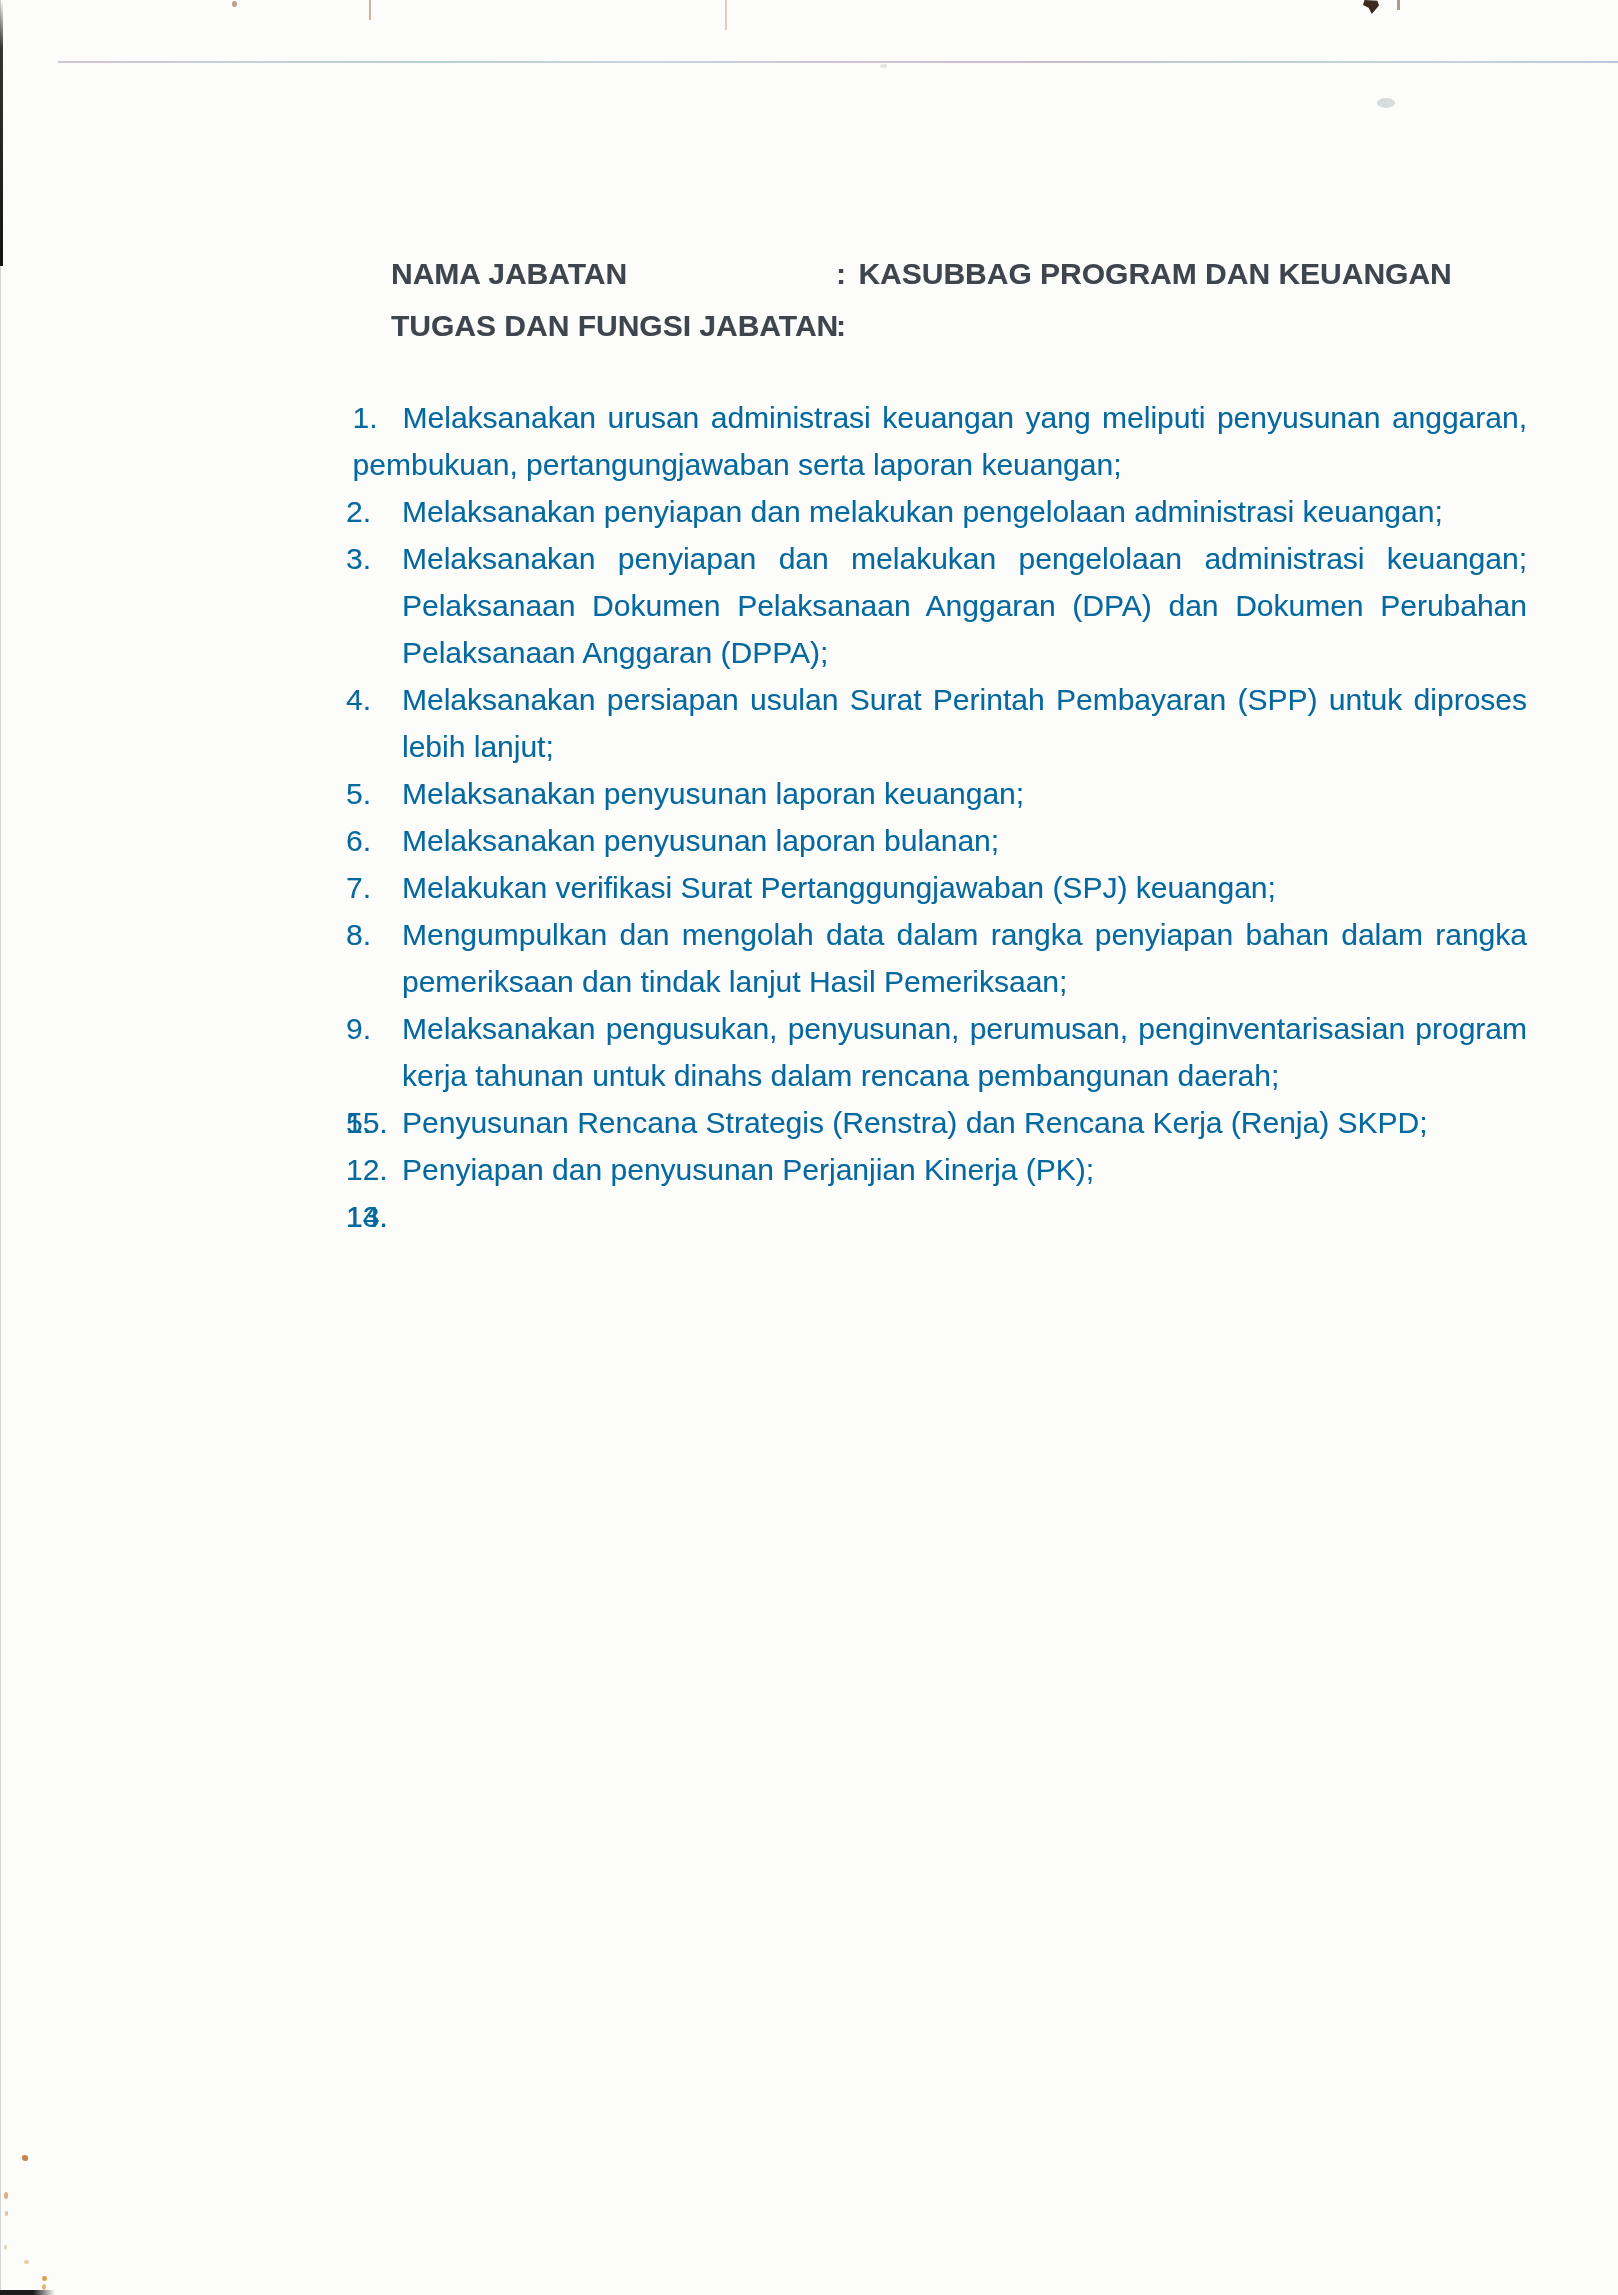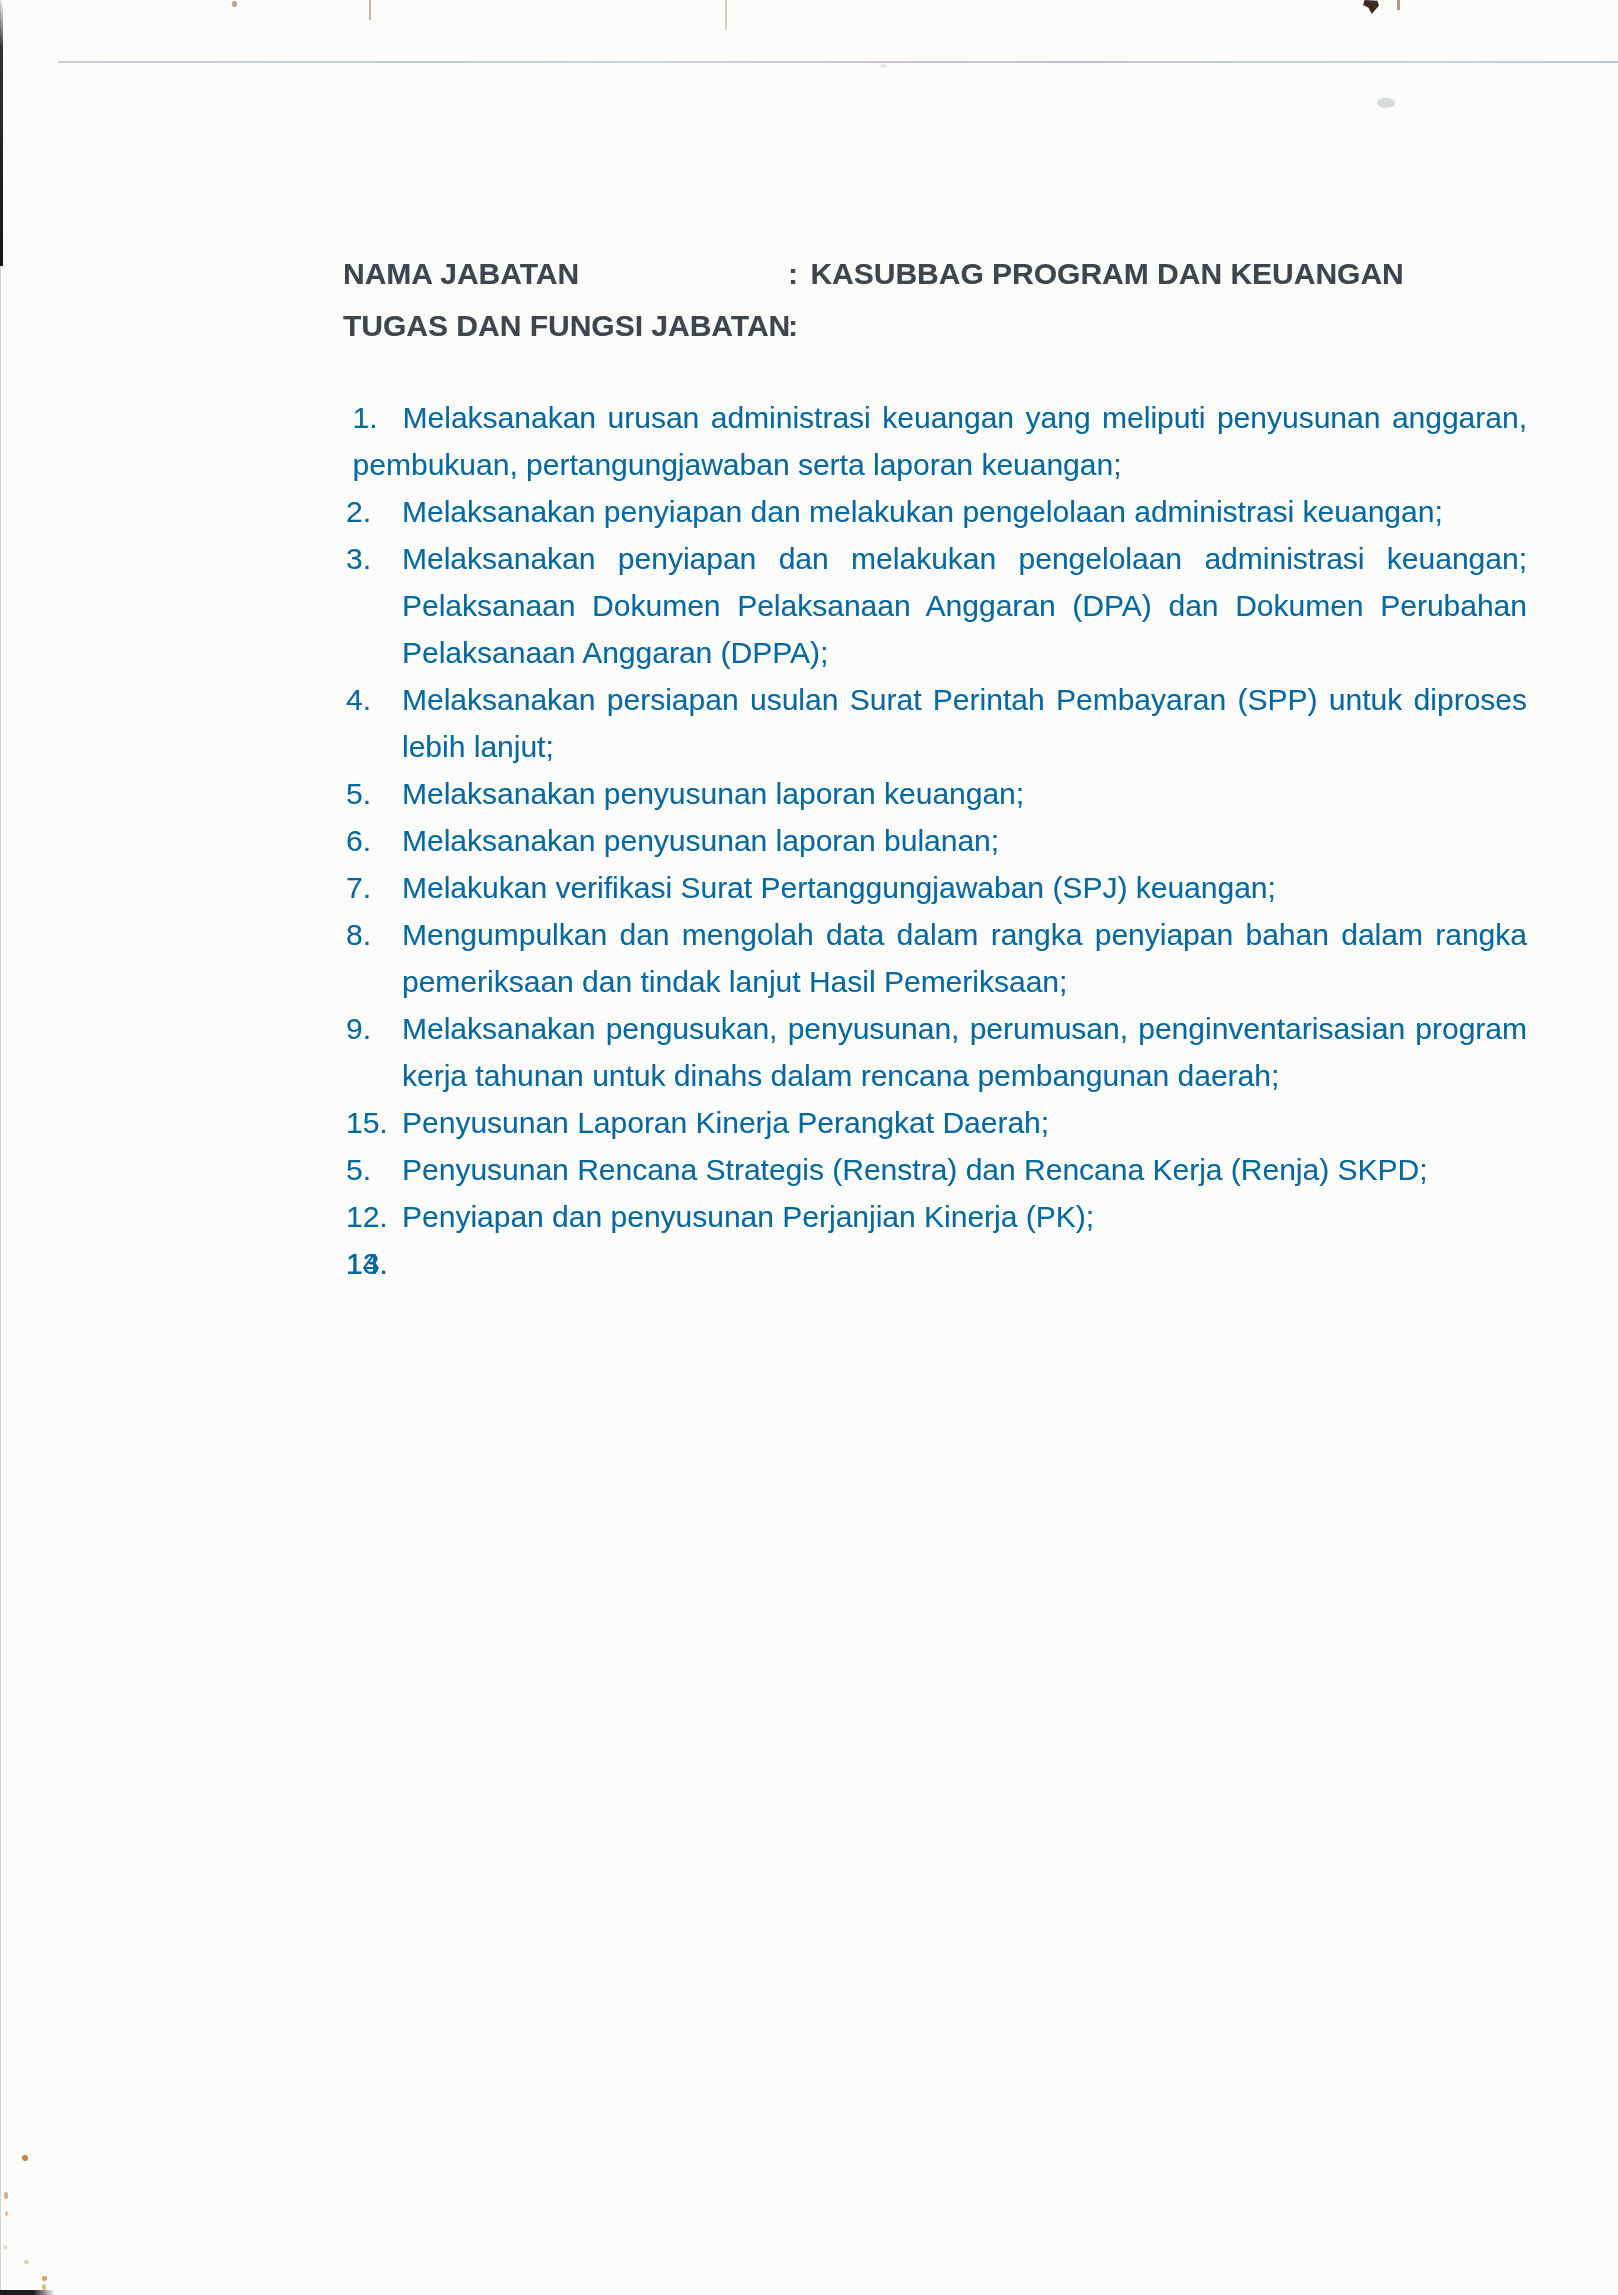--- a/index.html
+++ b/index.html
@@ -18,21 +18,21 @@
     position: absolute;
     left: 343px;
     top: 248px;
     font-size: 30px;
     font-weight: bold;
     line-height: 52px;
     color: #3f454c;
     text-shadow: 0.3px 0.3px 0.5px rgba(70,80,95,.30);
     white-space: nowrap;
   }
-  .hdr-row { display: flex; }
+  .hdr-row { display: flex; margin-left: 48px; }
   .hdr-label { display: inline-block; width: 445px; }
   .hdr-sep   { display: inline-block; width: 22.4px; }
   .hdr-value { display: inline-block; }
 
   .tasks {
     position: absolute;
     left: 346px;
     top: 394px;
     width: 1181px;
     margin: 0;
@@ -165,21 +165,21 @@
     <li>
       <span class="num">7.</span><span class="txt">Melakukan verifikasi Surat Pertanggungjawaban (SPJ) keuangan;</span>
     </li>
     <li>
       <span class="num">8.</span><span class="txt">Mengumpulkan dan mengolah data dalam rangka penyiapan bahan dalam rangka pemeriksaan dan tindak lanjut Hasil Pemeriksaan;</span>
     </li>
     <li>
       <span class="num">9.</span><span class="txt">Melaksanakan pengusukan, penyusunan, perumusan, penginventarisasian program kerja tahunan untuk dinahs dalam rencana pembangunan daerah;</span>
     </li>
     <li>
-      <span class="num">15.</span><span class="txt">Penyusunan Laporan Kinerja Perangkat Daerah;</span>
+      <span class="num">15.</span>
     </li>
     <li>
       <span class="num">5.</span><span class="txt">Penyusunan Rencana Strategis (Renstra) dan Rencana Kerja (Renja) SKPD;</span>
     </li>
     <li>
       <span class="num">12.</span><span class="txt">Penyiapan dan penyusunan Perjanjian Kinerja (PK);</span>
     </li>
     <li>
       <span class="num">13.</span>
     </li>

